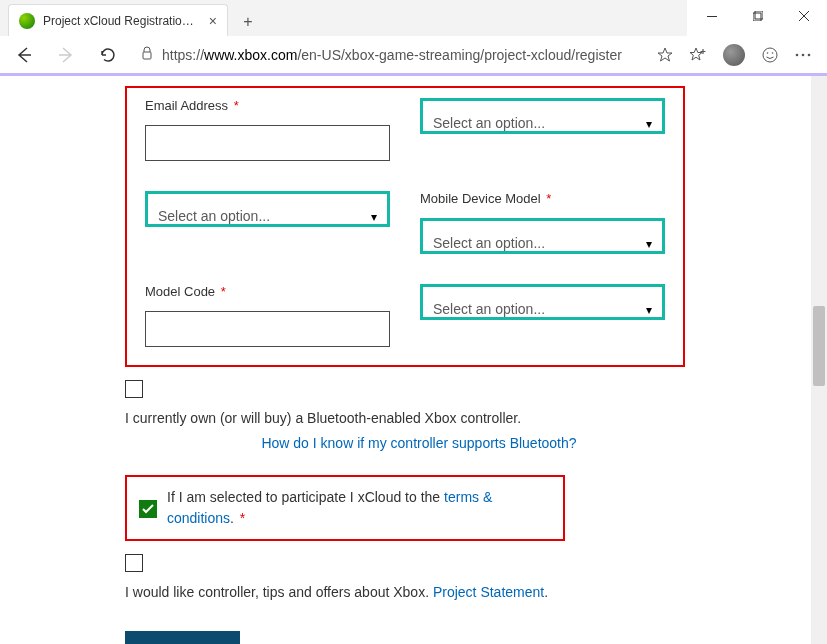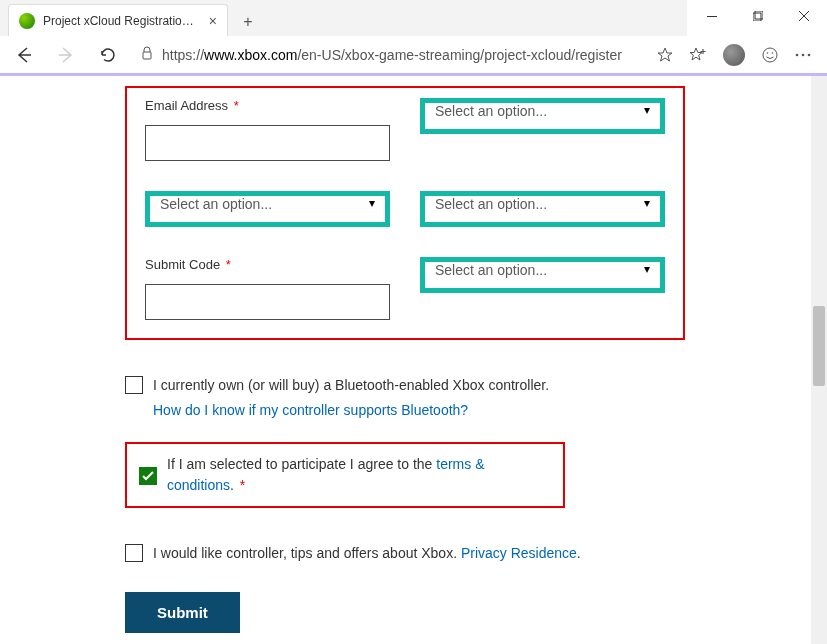--- a/index.html
+++ b/index.html
@@ -32,29 +32,29 @@
     
     
     .content { padding: 10px 0 0 15px; margin-right: 16px; }
     .form-area { margin-left: 110px; width: 560px; }
     .red-box1 { border: 2px solid #e40000; padding: 10px 18px 18px 18px; }
     .form-grid { display: grid; grid-template-columns: 1fr 1fr; gap: 30px 30px; }
     .field-label { font-size: 13px; color: #333; margin-bottom: 12px; display: block; }
     .req { color: #e40000; margin-left: 2px; }
     .text-input { width: 100%; height: 36px; border: 1px solid #4a4a4a; padding: 0 10px; font-size: 14px; background: #fff; }
     .email-input { background: #f3f3f3; box-shadow: inset 0 0 0 100px #fff; padding-right: 80px; }
-    .select { width: 100%; height: 36px; border: 5px solid #14b8a6; padding: 0 10px; font-size: 14px; color: #5a5a5a; display: flex; align-items: flex-start; justify-content: space-between; background: #fff; }
+    .select { width: 100%; height: 36px; border: 3px solid #14b8a6; padding: 0 10px; font-size: 14px; color: #5a5a5a; display: flex; align-items: flex-end; justify-content: space-between; background: #fff; }
     .chev { font-size: 12px; color: #000; }
     
-    .checkbox-row { display: flex; align-items: flex-start; gap: 10px; margin-top: 35px; }
+    .checkbox-row { display: flex; align-items: flex-start; gap: 10px; margin-top: 12px; flex-direction: column; }
     .checkbox { width: 18px; height: 18px; border: 1.5px solid #333; flex-shrink: 0; display: flex; align-items: center; justify-content: center; margin-top: 1px; }
     .checkbox.checked { background: #107c10; border-color: #107c10; color: #fff; font-size: 13px; }
     .check-label { font-size: 14px; color: #333; line-height: 1.5; }
     .link { color: #0067b8; }
-    .helper-link { font-size: 14px; color: #0067b8; margin-left: 28px; margin-top: 6px; display: block; }
+    .helper-link { font-size: 14px; color: #0067b8; margin-left: 28px; margin-top: 6px; display: block; text-align: center; }
     
     .red-box2 { border: 2px solid #e40000; padding: 10px 12px; margin-top: 24px; display: flex; align-items: center; gap: 10px; width: 440px; }
     
     .submit-btn { background: #0c4a6e; color: #fff; border: none; padding: 12px 32px; font-size: 15px; font-weight: 600; margin-top: 28px; cursor: pointer; }
   </style>
 </head>
 <body>
 
 <div style="position:absolute; top:0; right:0; height:36px; display:flex; z-index:10;">
   <div class="win-btn" title="Minimize">
@@ -160,27 +160,28 @@
             <span class="chev">▾</span>
           </div>
         </div>
         <div>
           <div class="select">
             <span>Select an option...</span>
             <span class="chev">▾</span>
           </div>
         </div>
         <div>
-          <div class="select">
-            <span>Select an option...</span>
-            <span class="chev">▾</span>
-          </div>
-        </div>
-        <div>
-          <label class="field-label"><span>Submit Code</span> <span class="req">*</span></label>
+          <label class="field-label"><span>Mobile Device Model</span> <span class="req">*</span></label>
+          <div class="select">
+            <span>Select an option...</span>
+            <span class="chev">▾</span>
+          </div>
+        </div>
+        <div>
+          <label class="field-label"><span>Model Code</span> <span class="req">*</span></label>
           <input class="text-input" type="text" style="">
         </div>
         <div>
           <div class="select">
             <span>Select an option...</span>
             <span class="chev">▾</span>
           </div>
         </div>
       </div>
     </div>
@@ -191,26 +192,26 @@
     </div>
     <a class="helper-link">How do I know if my controller supports Bluetooth?</a>
 
     <div class="red-box2">
       <div class="checkbox checked">
         <svg width="12" height="10">
             <path d="M1,5 L4,8 L11,1" stroke="#fff" stroke-width="2" fill="none"></path>
           </svg>
       </div>
       <div class="check-label">
-        <span>If I am selected to participate I agree to the </span><a class="link">terms &amp; conditions</a><span>. </span><span class="req">*</span>
+        <span>If I am selected to participate I xCloud to the </span><a class="link">terms &amp; conditions</a><span>. </span><span class="req">*</span>
       </div>
     </div>
 
     <div class="checkbox-row">
       <div class="checkbox"></div>
       <div class="check-label">
-        <span>I would like controller, tips and offers about Xbox. </span><a class="link">Privacy Residence</a><span>.</span>
+        <span>I would like controller, tips and offers about Xbox. </span><a class="link">Project Statement</a><span>.</span>
       </div>
     </div>
 
     <button class="submit-btn">Submit</button>
   </div>
 </div>
 
 </body></html>

